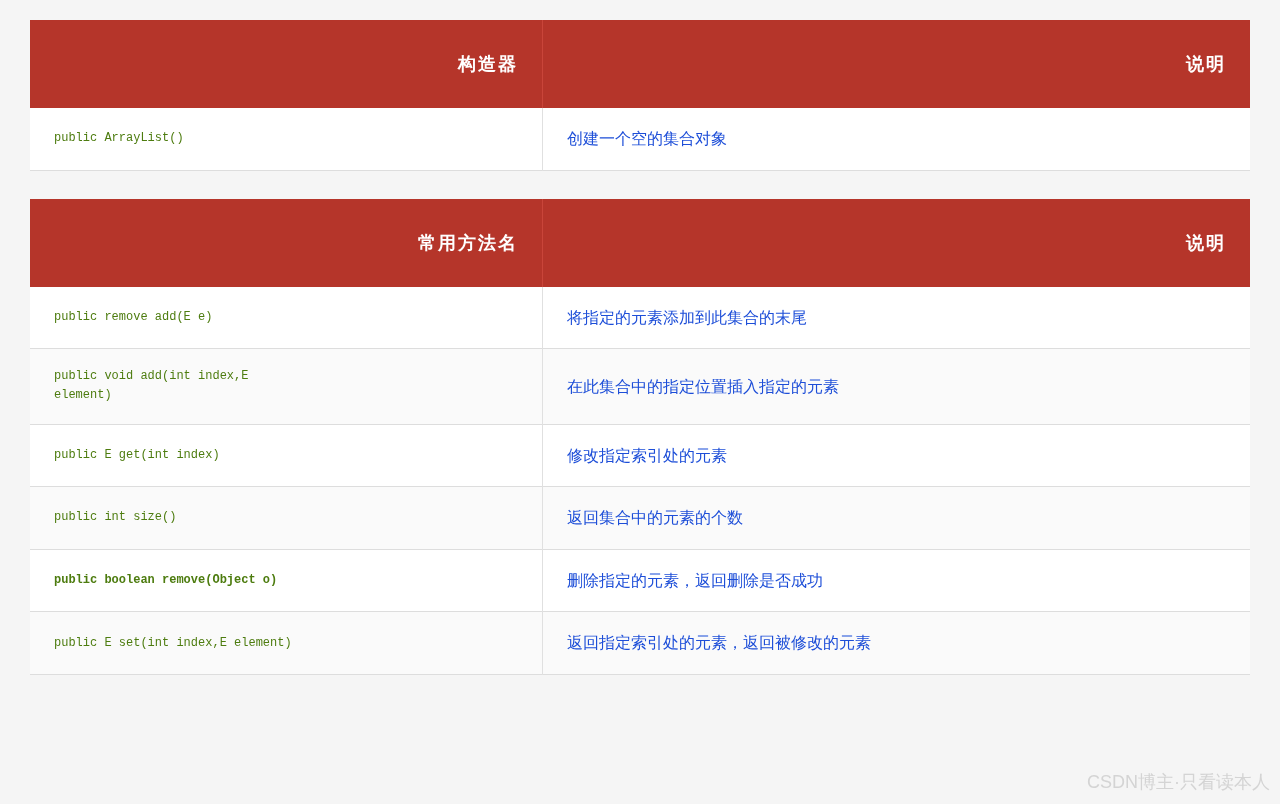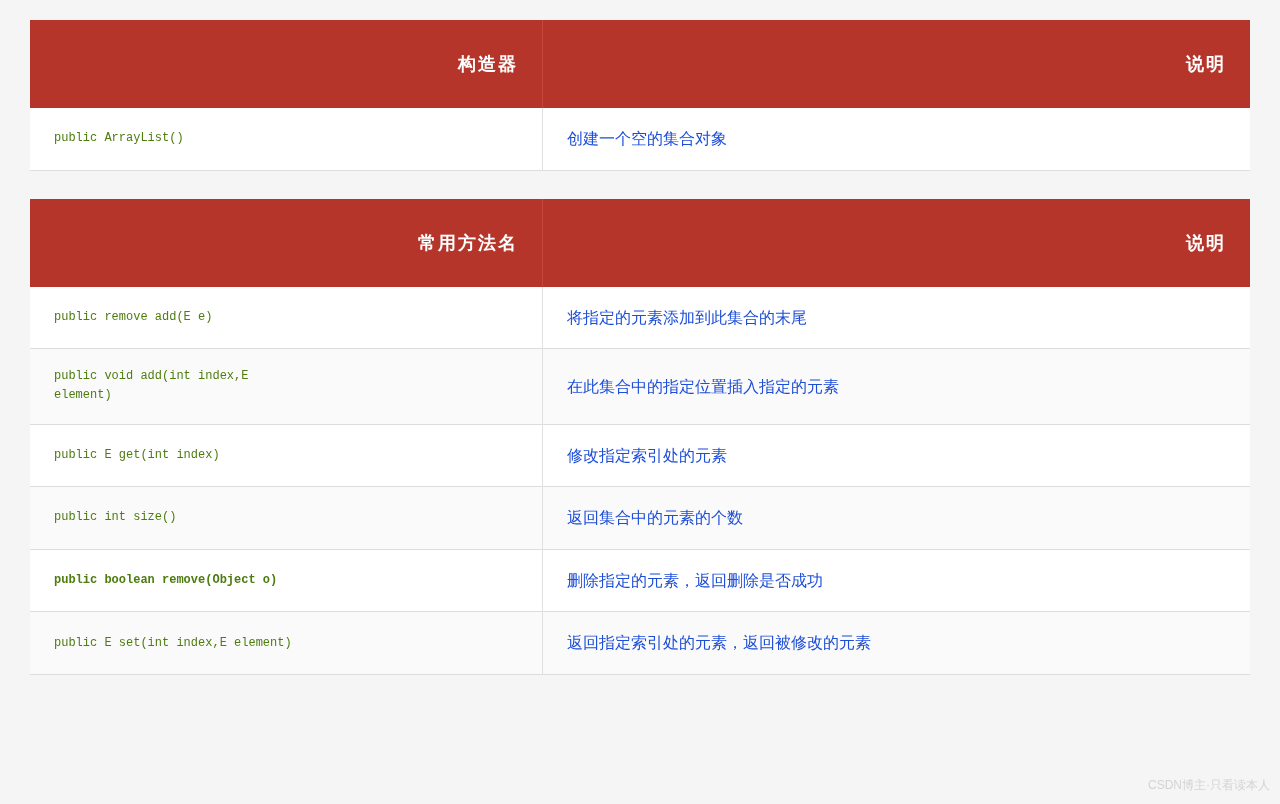--- a/index.html
+++ b/index.html
@@ -70,21 +70,21 @@
       color: #1d4ed8;
       font-size: 16px;
       width: 58%;
     }
 
     .watermark {
       position: fixed;
       bottom: 10px;
       right: 10px;
       color: rgba(180,180,180,0.5);
-      font-size: 12px;
+      font-size: 18px;
     }
   </style>
 </head>
 <body>
 
 <table>
   <thead>
     <tr>
       <th>构造器</th>
       <th>说明</th>

